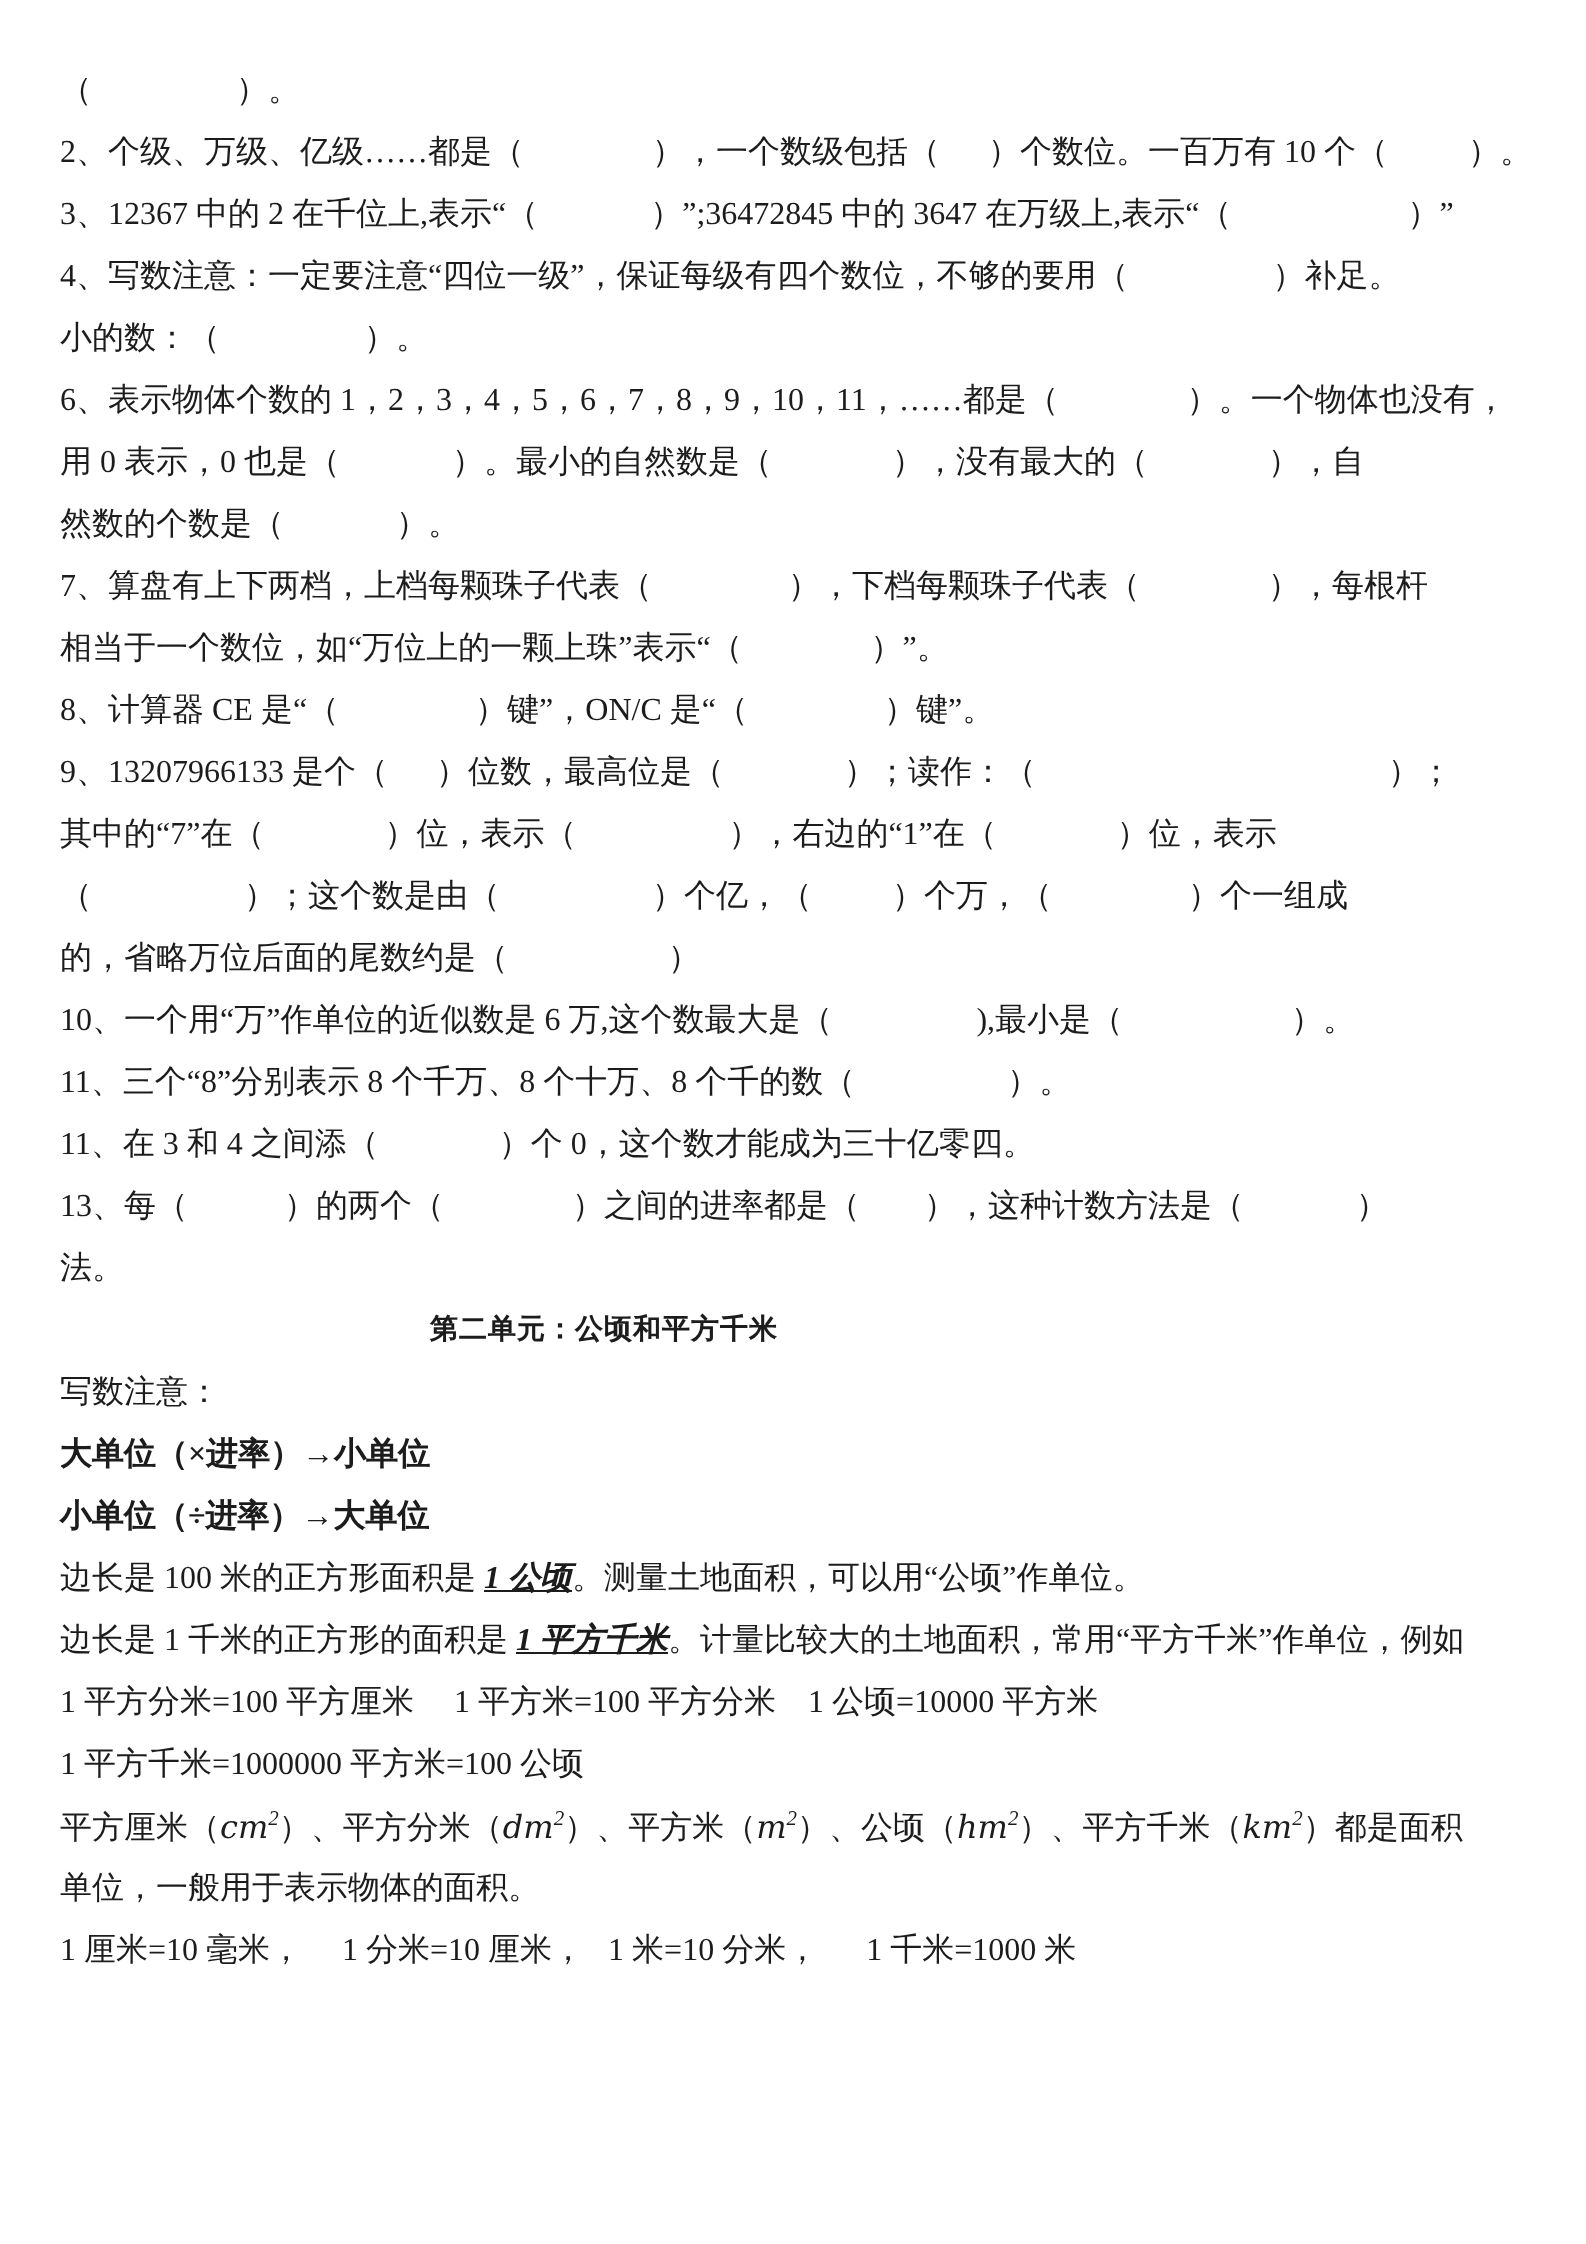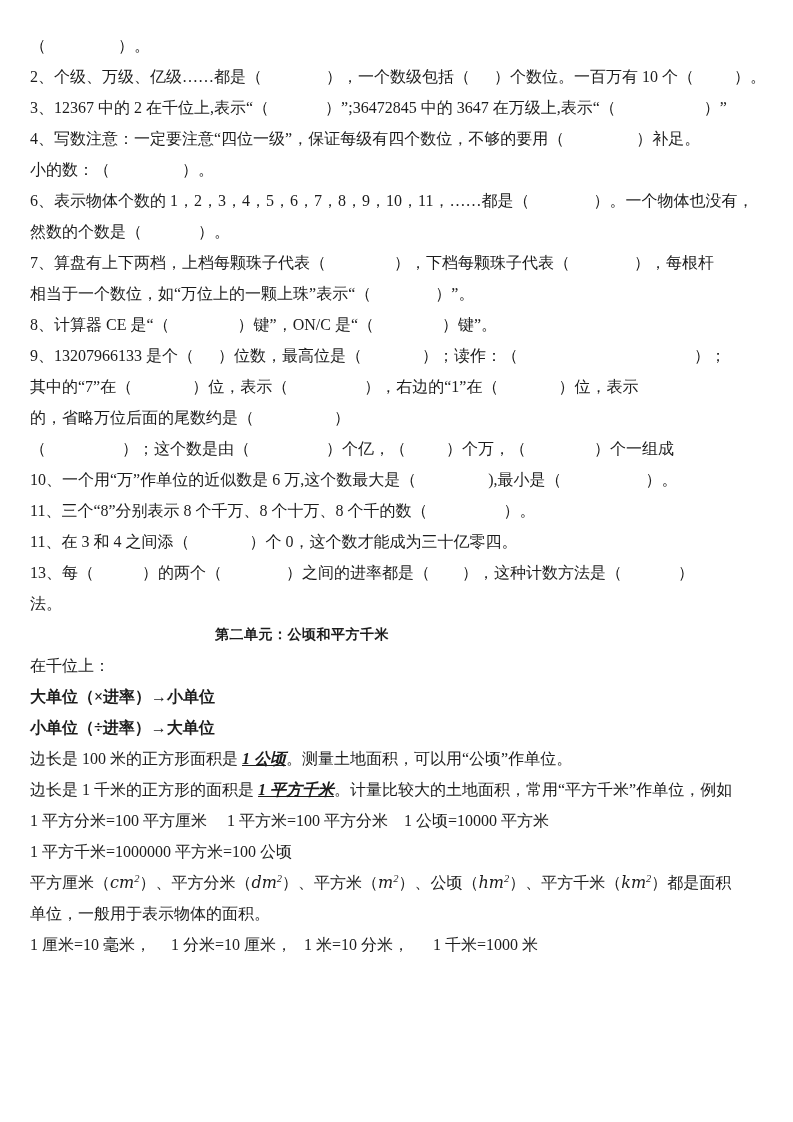--- a/index.html
+++ b/index.html
@@ -38,37 +38,38 @@
 
 <div class="doc">
   <div>
       <div>
         <div class="line"><span class="s-n">（                  ）。</span></div>
         <div class="line"><span class="s-n">2、个级、万级、亿级……都是（                ），一个数级包括（      ）个数位。一百万有 10 个（          ）。</span></div>
         <div class="line"><span class="s-n">3、12367 中的 2 在千位上,表示“（              ）”;36472845 中的 3647 在万级上,表示“（                      ）”</span></div>
         <div class="line"><span class="s-n">4、写数注意：一定要注意“四位一级”，保证每级有四个数位，不够的要用（                  ）补足。</span></div>
         <div class="line"><span class="s-n">小的数：（                  ）。</span></div>
         <div class="line"><span class="s-n">6、表示物体个数的 1，2，3，4，5，6，7，8，9，10，11，……都是（                ）。一个物体也没有，</span></div>
+        <div class="line"><span class="s-n">用 0 表示，0 也是（              ）。最小的自然数是（               ），没有最大的（               ），自</span></div>
         <div class="line"><span class="s-n">然数的个数是（              ）。</span></div>
         <div class="line"><span class="s-n">7、算盘有上下两档，上档每颗珠子代表（                 ），下档每颗珠子代表（                ），每根杆</span></div>
         <div class="line"><span class="s-n">相当于一个数位，如“万位上的一颗上珠”表示“（                ）”。</span></div>
         <div class="line"><span class="s-n">8、计算器 CE 是“（                 ）键”，ON/C 是“（                 ）键”。</span></div>
         <div class="line"><span class="s-n">9、13207966133 是个（      ）位数，最高位是（               ）；读作：（                                            ）；</span></div>
         <div class="line"><span class="s-n">其中的“7”在（               ）位，表示（                   ），右边的“1”在（               ）位，表示</span></div>
+        <div class="line"><span class="s-n">（                   ）；这个数是由（                   ）个亿，（          ）个万，（                 ）个一组成</span></div>
         <div class="line"><span class="s-n">的，省略万位后面的尾数约是（                    ）</span></div>
-        <div class="line"><span class="s-n">（                   ）；这个数是由（                   ）个亿，（          ）个万，（                 ）个一组成</span></div>
         <div class="line"><span class="s-n">10、一个用“万”作单位的近似数是 6 万,这个数最大是（                  ),最小是（                     ）。</span></div>
         <div class="line"><span class="s-n">11、三个“8”分别表示 8 个千万、8 个十万、8 个千的数（                   ）。</span></div>
         <div class="line"><span class="s-n">11、在 3 和 4 之间添（               ）个 0，这个数才能成为三十亿零四。</span></div>
         <div class="line"><span class="s-n">13、每（            ）的两个（                ）之间的进率都是（        ），这种计数方法是（              ）</span></div>
         <div class="line"><span class="s-n">法。</span></div>
       </div>
       <div>
         <div class="line title"><span class="s-b">第二单元：公顷和平方千米</span></div>
-        <div class="line"><span class="s-n">在千位上：</span></div>
+        <div class="line"><span class="s-n">写数注意：</span></div>
         <div class="line"><span class="s-b">大单位（×进率）→小单位</span></div>
         <div class="line"><span class="s-b">小单位（÷进率）→大单位</span></div>
         <div class="line"><span class="s-n">边长是 100 米的正方形面积是 </span><span class="s-bi">1 公顷</span><span class="s-n">。测量土地面积，可以用“公顷”作单位。</span></div>
         <div class="line"><span class="s-n">边长是 1 千米的正方形的面积是 </span><span class="s-bi">1 平方千米</span><span class="s-n">。计量比较大的土地面积，常用“平方千米”作单位，例如</span></div>
         <div class="line"><span class="s-n">1 平方分米=100 平方厘米     1 平方米=100 平方分米    1 公顷=10000 平方米</span></div>
         <div class="line"><span class="s-n">1 平方千米=1000000 平方米=100 公顷</span></div>
         <div class="line"><span class="s-n">平方厘米（</span><span class="s-mi">cm</span><span class="s-sup">2</span><span class="s-n">）、平方分米（</span><span class="s-mi">dm</span><span class="s-sup">2</span><span class="s-n">）、平方米（</span><span class="s-mi">m</span><span class="s-sup">2</span><span class="s-n">）、公顷（</span><span class="s-mi">hm</span><span class="s-sup">2</span><span class="s-n">）、平方千米（</span><span class="s-mi">km</span><span class="s-sup">2</span><span class="s-n">）都是面积</span></div>
         <div class="line"><span class="s-n">单位，一般用于表示物体的面积。</span></div>
         <div class="line"><span class="s-n">1 厘米=10 毫米，     1 分米=10 厘米，   1 米=10 分米，      1 千米=1000 米</span></div>
       </div>

